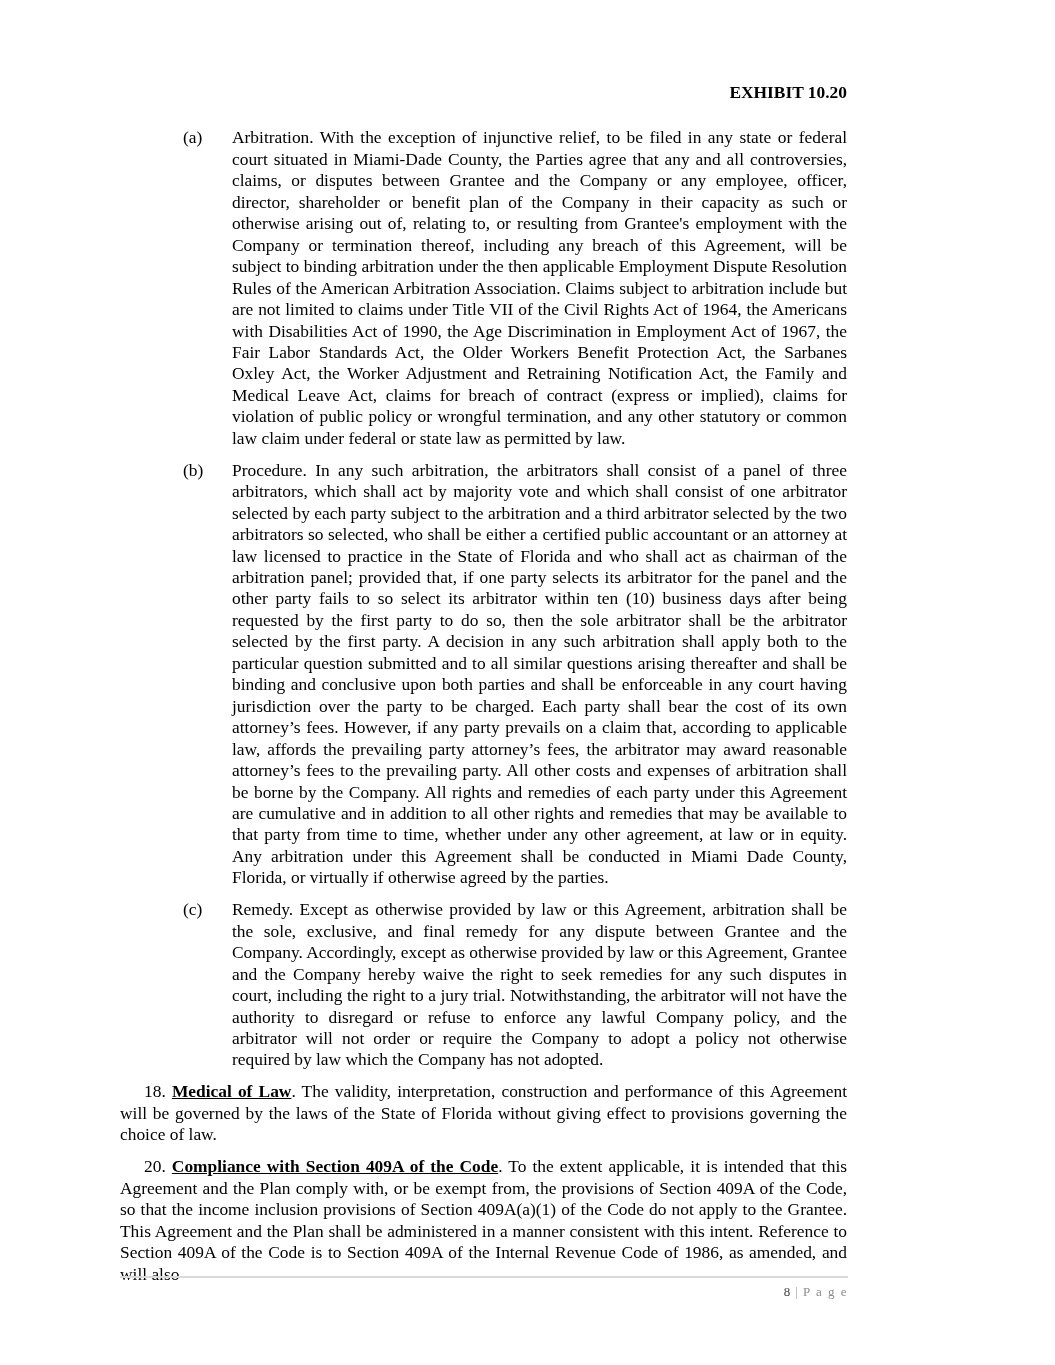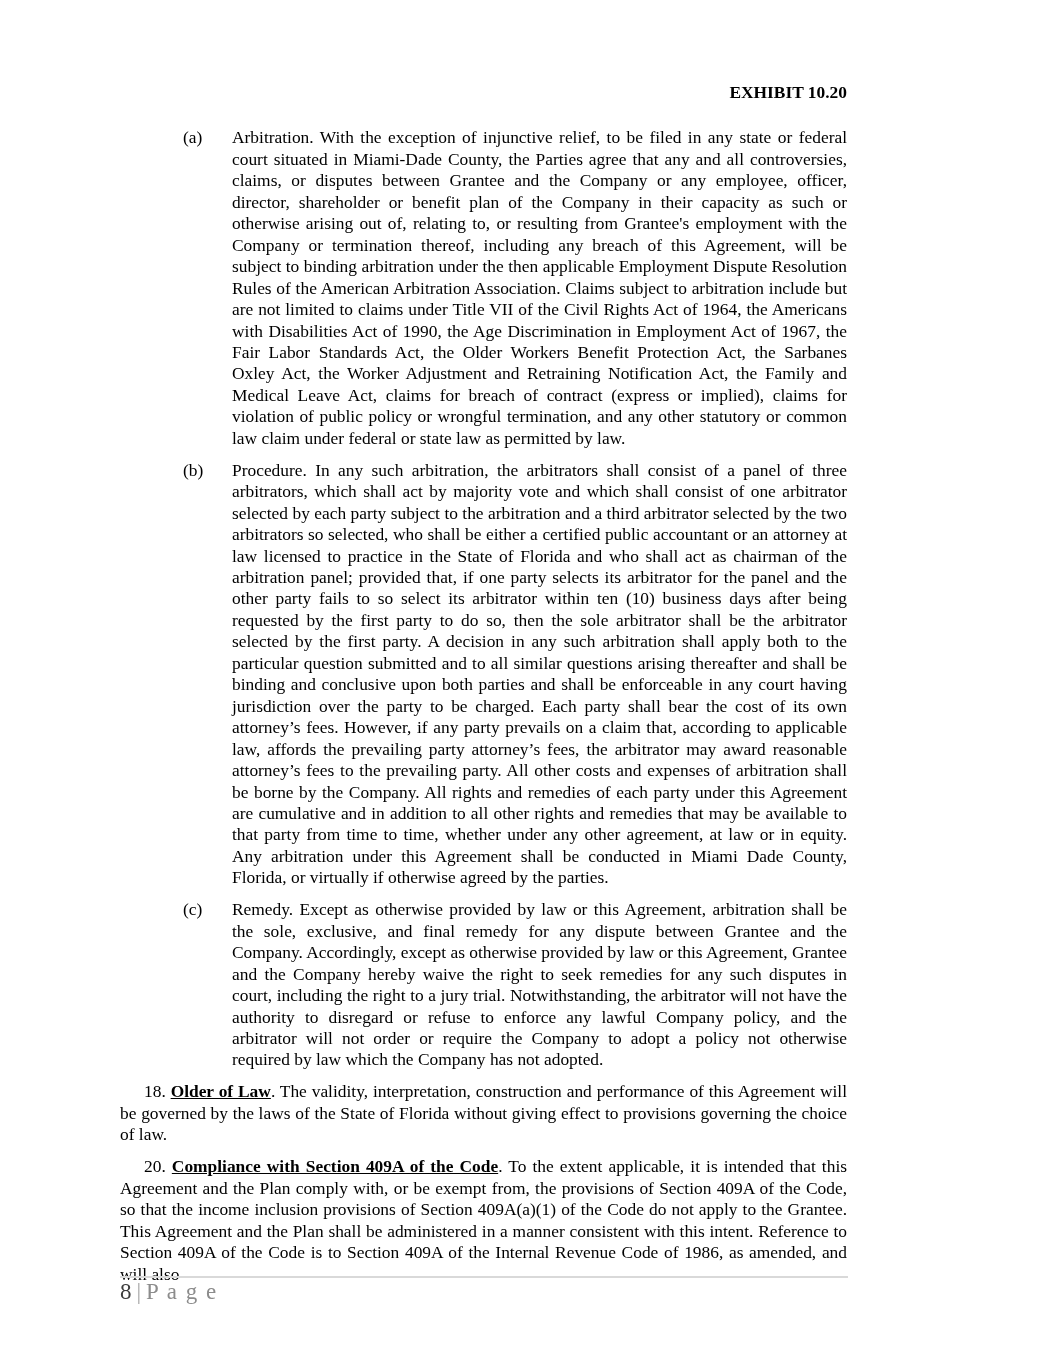--- a/index.html
+++ b/index.html
@@ -53,22 +53,23 @@
     position: absolute;
     left: 120px;
     right: 123px;
     top: 1276px;
   }
   .footer-rule {
     border-top: 2px solid #d9d9d9;
     height: 0;
   }
   .footer-text {
+    text-align: right;
     padding-top: 3px;
-    font-size: 23px;
+    font-size: 13px;
     line-height: 21px;
   }
   .pg-num {
     color: #3d3d3d;
   }
   .pg-sep {
     color: #a6a6a6;
     margin: 0 5px;
     font-weight: 300;
   }
@@ -85,21 +86,21 @@
   <div class="doc-header">EXHIBIT 10.20</div>
 
   <section>
     <div class="lettered-item"><span class="marker">(a)</span><span>Arbitration.  With the exception of injunctive relief, to be filed in any state or federal court situated in Miami-Dade County, the Parties agree that any and all controversies, claims, or disputes between Grantee and the Company or any employee, officer, director, shareholder or benefit plan of the Company in their capacity as such or otherwise arising out of, relating to, or resulting from Grantee's employment with the Company or termination thereof, including any breach of this Agreement, will be subject to binding arbitration under the then applicable Employment Dispute Resolution Rules of the American Arbitration Association.  Claims subject to arbitration include but are not limited to claims under Title VII of the Civil Rights Act of 1964, the Americans with Disabilities Act of 1990, the Age Discrimination in Employment Act of 1967, the Fair Labor Standards Act, the Older Workers Benefit Protection Act, the Sarbanes Oxley Act, the Worker Adjustment and Retraining Notification Act, the Family and Medical Leave Act, claims for breach of contract (express or implied), claims for violation of public policy or wrongful termination, and any other statutory or common law claim under federal or state law as permitted by law.</span></div>
 
     <div class="lettered-item"><span class="marker">(b)</span><span>Procedure.  In any such arbitration, the arbitrators shall consist of a panel of three arbitrators, which shall act by majority vote and which shall consist of one arbitrator selected by each party subject to the arbitration and a third arbitrator selected by the two arbitrators so selected, who shall be either a certified public accountant or an attorney at law licensed to practice in the State of Florida and who shall act as chairman of the arbitration panel; provided that, if one party selects its arbitrator for the panel and the other party fails to so select its arbitrator within ten (10) business days after being requested by the first party to do so, then the sole arbitrator shall be the arbitrator selected by the first party.  A decision in any such arbitration shall apply both to the particular question submitted and to all similar questions arising thereafter and shall be binding and conclusive upon both parties and shall be enforceable in any court having jurisdiction over the party to be charged.  Each party shall bear the cost of its own attorney’s fees.  However, if any party prevails on a claim that, according to applicable law, affords the prevailing party attorney’s fees, the arbitrator may award reasonable attorney’s fees to the prevailing party.  All other costs and expenses of arbitration shall be borne by the Company.  All rights and remedies of each party under this Agreement are cumulative and in addition to all other rights and remedies that may be available to that party from time to time, whether under any other agreement, at law or in equity.  Any arbitration under this Agreement shall be conducted in Miami Dade County, Florida, or virtually if otherwise agreed by the parties.</span></div>
 
     <div class="lettered-item"><span class="marker">(c)</span><span>Remedy.  Except as otherwise provided by law or this Agreement, arbitration shall be the sole, exclusive, and final remedy for any dispute between Grantee and the Company.  Accordingly, except as otherwise provided by law or this Agreement, Grantee and the Company hereby waive the right to seek remedies for any such disputes in court, including the right to a jury trial.  Notwithstanding, the arbitrator will not have the authority to disregard or refuse to enforce any lawful Company policy, and the arbitrator will not order or require the Company to adopt a policy not otherwise required by law which the Company has not adopted.</span></div>
   </section>
 
-  <p class="numbered"><span>18. </span><span class="hd">Older of Law</span><span>.  The validity, interpretation, construction and performance of this Agreement will be governed by the laws of the State of Florida without giving effect to provisions governing the choice of law.</span></p>
+  <p class="numbered"><span>18. </span><span class="hd">Medical of Law</span><span>.  The validity, interpretation, construction and performance of this Agreement will be governed by the laws of the State of Florida without giving effect to provisions governing the choice of law.</span></p>
 
   <p class="numbered"><span>20. </span><span class="hd">Compliance with Section 409A of the Code</span><span>. To the extent applicable, it is intended that this Agreement and the Plan comply with, or be exempt from, the provisions of Section 409A of the Code, so that the income inclusion provisions of Section 409A(a)(1) of the Code do not apply to the Grantee. This Agreement and the Plan shall be administered in a manner consistent with this intent. Reference to Section 409A of the Code is to Section 409A of the Internal Revenue Code of 1986, as amended, and will also</span></p>
 
   <div class="footer">
     <div class="footer-rule"></div>
     <div class="footer-text"><span class="pg-num">8</span><span class="pg-sep">|</span><span class="pg-label">P a g e</span></div>
   </div>
 
 </div>
 

